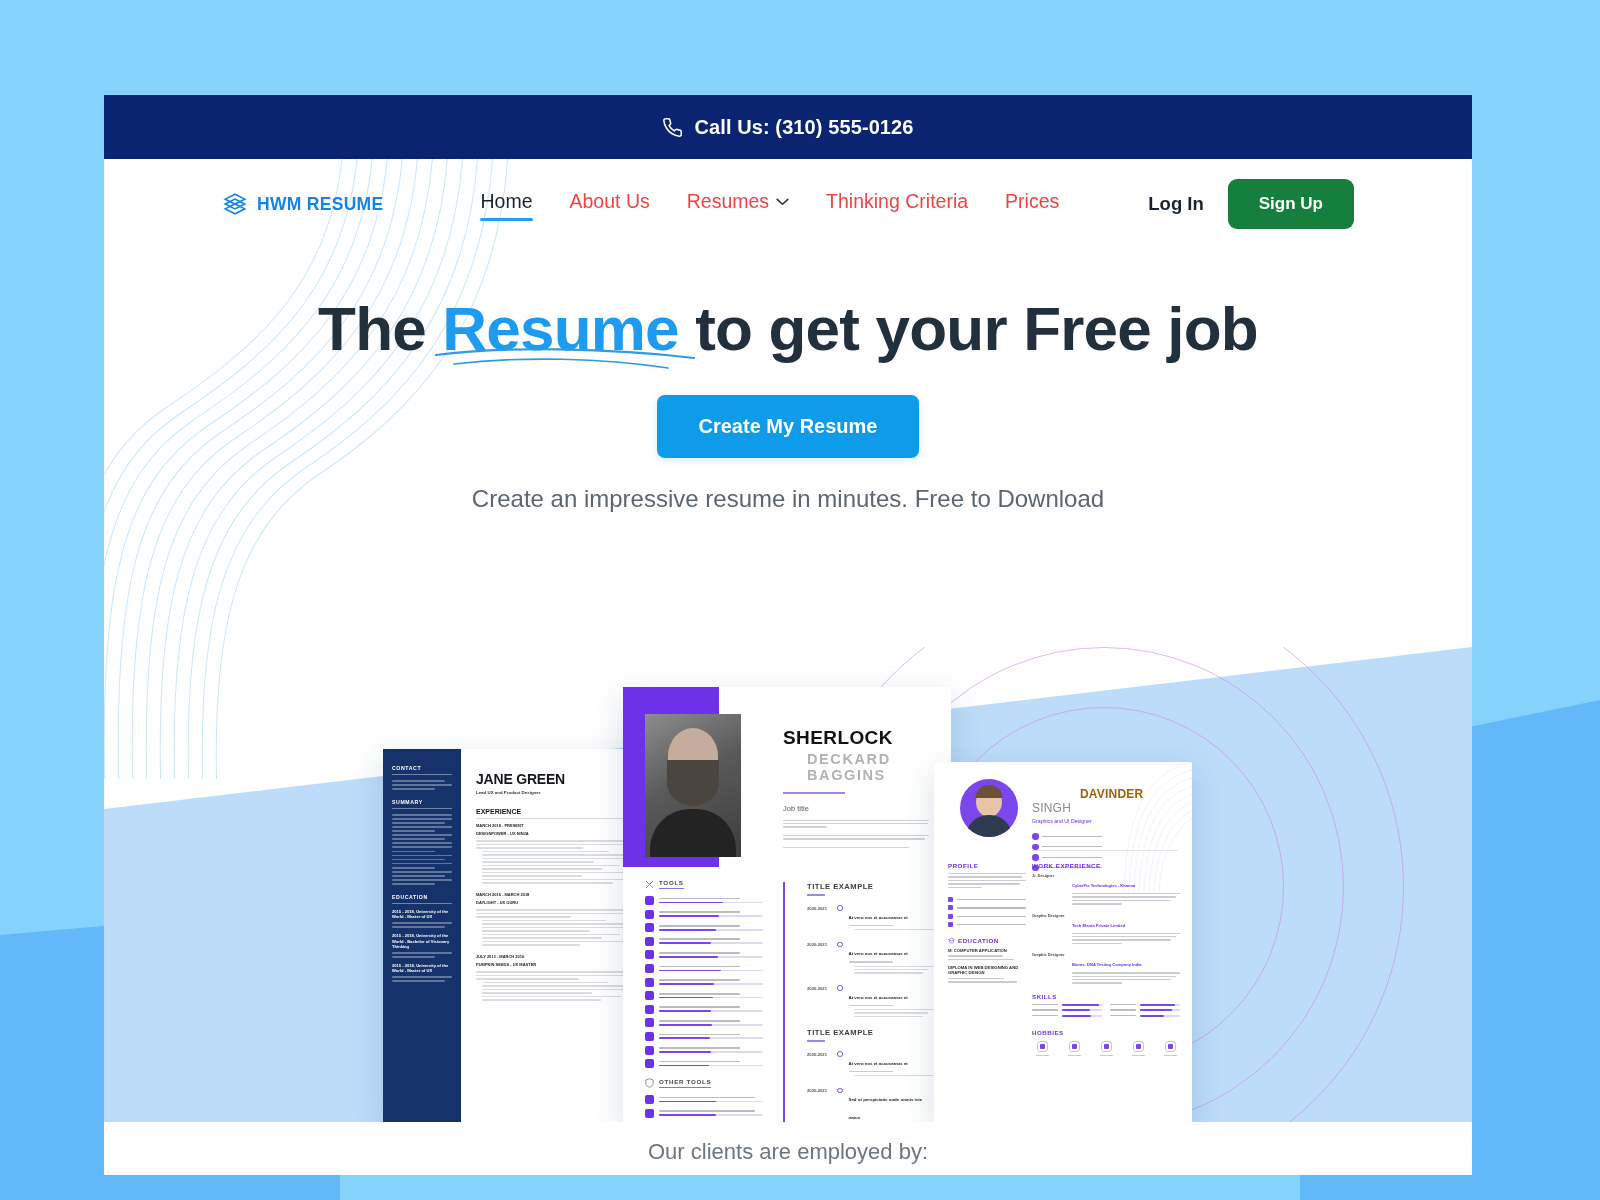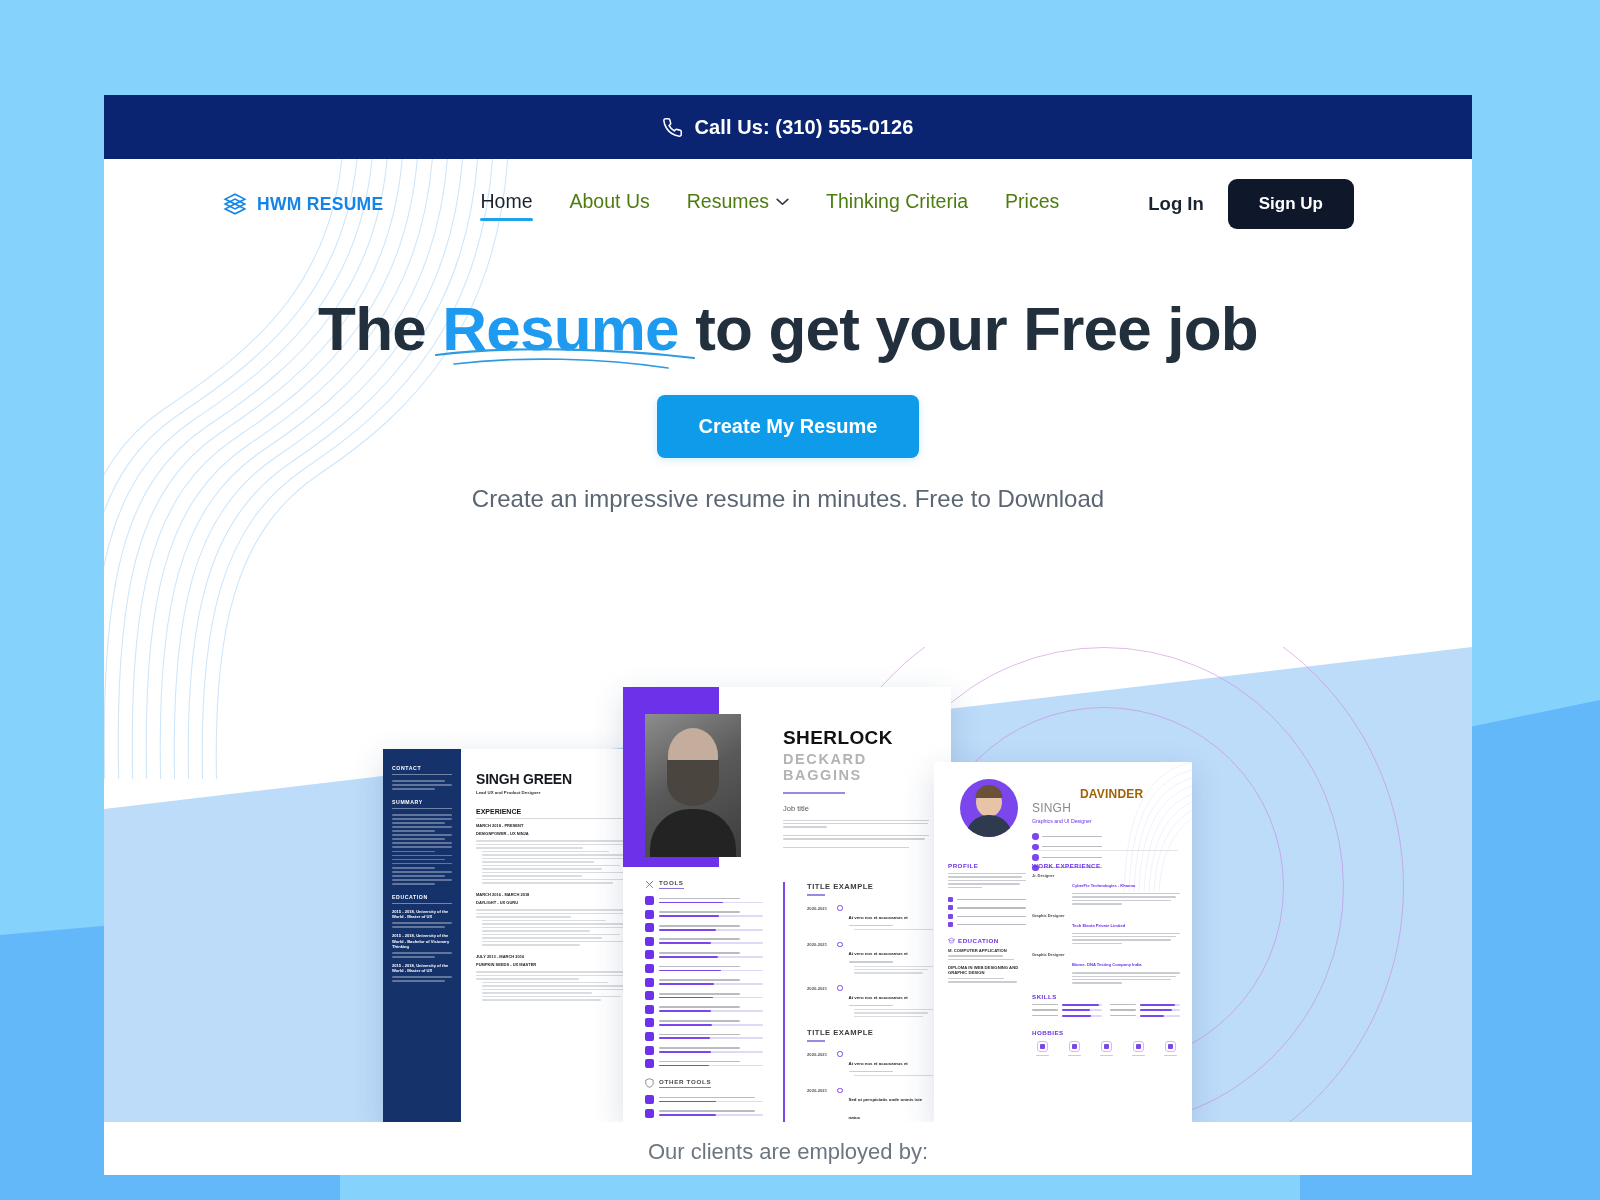--- a/index.html
+++ b/index.html
@@ -38,32 +38,32 @@
     pointer-events:none; opacity:.9; }
   
   #navbar {
     position:relative; height:90px; display:flex; align-items:center;
     padding:0 118px 0 118px; z-index:3;
   }
   #logo { display:flex; align-items:center; gap:9px; }
   #logo-text { color:#1385E8; font-size:17.5px; font-weight:800; letter-spacing:.3px; }
   #nav-links { display:flex; align-items:center; gap:37px; margin-left:97px; }
   .nav-link {
-    font-size:19.5px; color:#4d7c0f; position:relative; cursor:pointer;
+    font-size:19.5px; color:#ef4444; position:relative; cursor:pointer;
     display:flex; align-items:center; gap:7px; padding-bottom:5px; white-space:nowrap;
   }
   .nav-link.active { color:#1a2430; }
   .nav-link.active:after {
     content:""; position:absolute; left:0; right:0; bottom:-3px; height:3px;
     background:#1EA1F1; border-radius:2px;
   }
   #nav-right { margin-left:auto; display:flex; align-items:center; gap:24px; }
   #login-link { font-size:18.5px; color:#1a2430; font-weight:600; cursor:pointer; }
   #signup-btn {
-    background:#0f172a; color:#fff; border:none; border-radius:9px;
+    background:#15803d; color:#fff; border:none; border-radius:9px;
     padding:15px 31px; font-size:17px; font-weight:700; cursor:pointer;
     font-family:inherit;
   }
   
   #hero { position:relative; z-index:2; text-align:center; padding-top:47px; }
   #headline {
     font-size:62px; font-weight:800; color:#22303E; letter-spacing:-.8px;
     line-height:1.05; display:inline-block; position:relative;
   }
   #headline .hl { color:#1E9BF0; position:relative; }
@@ -114,21 +114,21 @@
     overflow:hidden;
   }
   #sher-photo .face { position:absolute; left:50%; top:14px; transform:translateX(-50%);
     width:50px; height:56px; border-radius:50% 50% 46% 46%; background:#c4ad9c; }
   #sher-photo .beard { position:absolute; left:50%; top:46px; transform:translateX(-50%);
     width:52px; height:46px; border-radius:0 0 50% 50%; background:#4b4540; }
   #sher-photo .body { position:absolute; left:50%; bottom:0; transform:translateX(-50%);
     width:86px; height:48px; border-radius:40px 40px 0 0; background:#232323; }
   #sher-head { position:absolute; left:160px; top:40px; right:22px; }
   #sher-name { font-size:19px; font-weight:800; color:#121212; letter-spacing:.4px; }
-  #sher-last { font-size:14.5px; font-weight:700; color:#b3b3b3; letter-spacing:1.6px; margin-top:2px; }
+  #sher-last { font-size:14.5px; font-weight:700; color:#b3b3b3; letter-spacing:1.6px; margin-top:2px;margin-left:24px; }
   #sher-rule { width:62px; height:1.6px; background:#9d86e8; margin:9px 0 10px; }
   #sher-job { font-size:7.5px; color:#5a5a5a; }
   .sher-para { margin-top:7px; }
   .sher-para .gl { background:#cfd2d6; height:1.4px; }
   #sher-left { position:absolute; left:22px; top:192px; width:118px; }
   #sher-right { position:absolute; left:160px; top:195px; right:16px; }
   .sec-title { display:flex; align-items:center; gap:5px; margin-bottom:7px; }
   .sec-title .t { font-size:6.2px; font-weight:700; color:#4a4a4a; letter-spacing:.7px;
      border-bottom:1.4px solid #8c6fe0; padding-bottom:2px; }
   .tool-row { display:flex; align-items:center; gap:5px; margin-bottom:4.6px; }
@@ -325,21 +325,21 @@
         <div class="mini-line l"></div>
           <div class="mini-line m"></div>
         <div class="jane-sub">2015 - 2018, University of the World - Bachelor of Visionary Thinking</div>
         <div class="mini-line l"></div>
           <div class="mini-line s"></div>
         <div class="jane-sub">2015 - 2018, University of the World - Master of UX</div>
         <div class="mini-line l"></div>
           <div class="mini-line m"></div>
       </div>
       <div id="jane-main">
-        <div id="jane-name">SINGH GREEN</div>
+        <div id="jane-name">JANE GREEN</div>
         <div id="jane-role">Lead UX and Product Designer</div>
         <div class="jm-h">EXPERIENCE</div>
 
         <div class="jm-sub">MARCH 2018 - PRESENT</div>
         <div class="jm-sub">DESIGNPOWER - UX NINJA</div>
         <div class="gl" style="width:100%"></div>
           <div class="gl" style="width:97%"></div>
           <div class="gl" style="width:62%"></div>
         <div class="bullets">
           <div class="gl" style="width:74%"></div>

